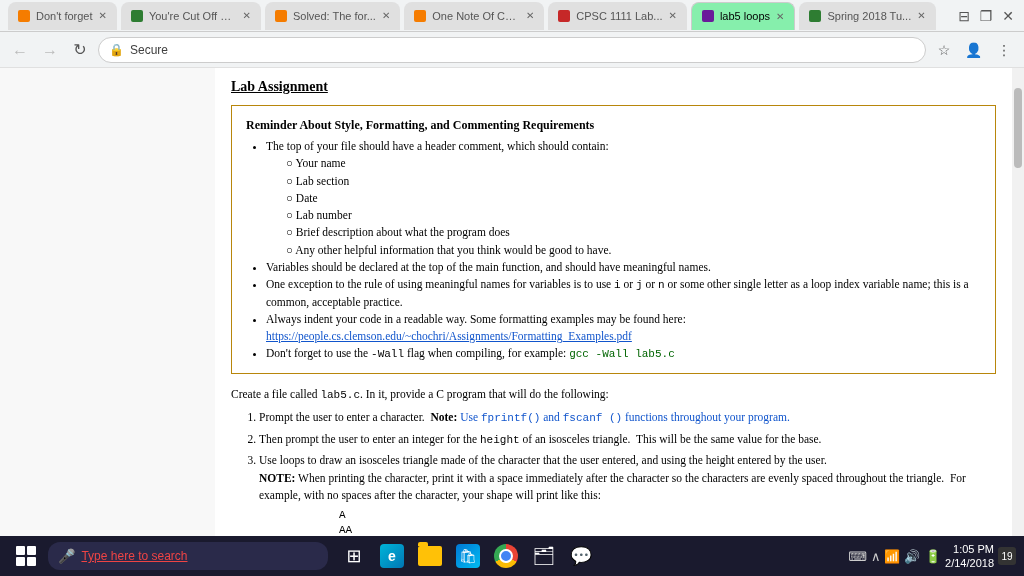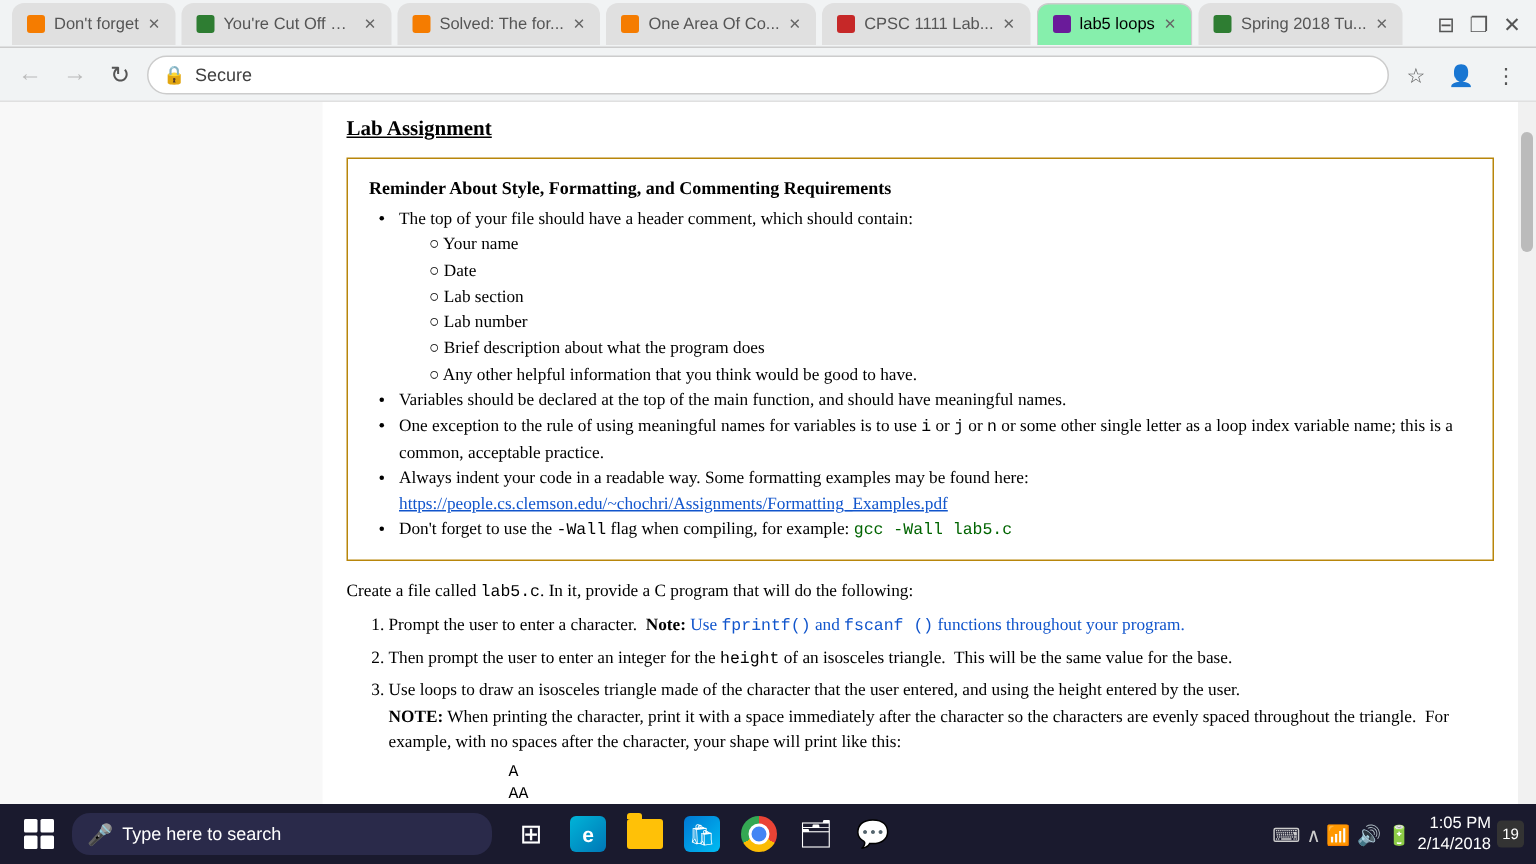--- a/index.html
+++ b/index.html
@@ -234,22 +234,23 @@
       height: 28px;
       padding: 0 10px;
       gap: 6px;
       width: 280px;
     }
     .search-bar .mic-icon {
       font-size: 14px;
       color: #aaa;
     }
     .search-text {
-      color: #ffffff;
+      color: #ef4444;
       font-size: 12px;
+      text-decoration: underline;
     }
     .taskbar-icons {
       display: flex;
       gap: 2px;
       margin: 0 4px;
     }
     .taskbar-app {
       width: 36px;
       height: 36px;
       display: flex;
@@ -370,21 +371,21 @@
     <span style="overflow:hidden;text-overflow:ellipsis;white-space:nowrap;max-width:90px;">You're Cut Off H...</span>
     <span class="tab-close">✕</span>
   </div>
   <div class="tab inactive">
     <div class="tab-favicon orange"></div>
     <span style="overflow:hidden;text-overflow:ellipsis;white-space:nowrap;max-width:90px;">Solved: The for...</span>
     <span class="tab-close">✕</span>
   </div>
   <div class="tab inactive">
     <div class="tab-favicon orange"></div>
-    <span style="overflow:hidden;text-overflow:ellipsis;white-space:nowrap;max-width:90px;">One Area Of Co...</span>
+    <span style="overflow:hidden;text-overflow:ellipsis;white-space:nowrap;max-width:90px;">One Note Of Co...</span>
     <span class="tab-close">✕</span>
   </div>
   <div class="tab inactive">
     <div class="tab-favicon red"></div>
     <span style="overflow:hidden;text-overflow:ellipsis;white-space:nowrap;max-width:90px;">CPSC 1111  Lab...</span>
     <span class="tab-close">✕</span>
   </div>
   <div class="tab active">
     <div class="tab-favicon purple"></div>
     <span style="overflow:hidden;text-overflow:ellipsis;white-space:nowrap;max-width:90px;">lab5 loops</span>
@@ -422,22 +423,22 @@
   <div class="pdf-content">
     <div class="section-title">Lab Assignment</div>
 
     <div class="reminder-box">
       <div class="reminder-title">Reminder About Style, Formatting, and Commenting Requirements</div>
       <ul class="bullet-list">
         <li>
           The top of your file should have a header comment, which should contain:
           <ul class="sub-list">
             <li>Your name</li>
+            <li>Lab section</li>
             <li>Date</li>
-            <li>Lab section</li>
             <li>Lab number</li>
             <li>Brief description about what the program does</li>
             <li>Any other helpful information that you think would be good to have.</li>
           </ul>
         </li>
         <li>Variables should be declared at the top of the main function, and should have meaningful names.</li>
         <li>One exception to the rule of using meaningful names for variables is to use <span class="code-inline">i</span> or <span class="code-inline">j</span> or <span class="code-inline">n</span> or some other single letter as a loop index variable name; this is a common, acceptable practice.</li>
         <li>Always indent your code in a readable way. Some formatting examples may be found here: <span class="blue-link">https://people.cs.clemson.edu/~chochri/Assignments/Formatting_Examples.pdf</span></li>
         <li>Don't forget to use the <span class="code-inline">-Wall</span> flag when compiling, for example: <span class="code-inline highlight-green">gcc -Wall lab5.c</span></li>
       </ul>

